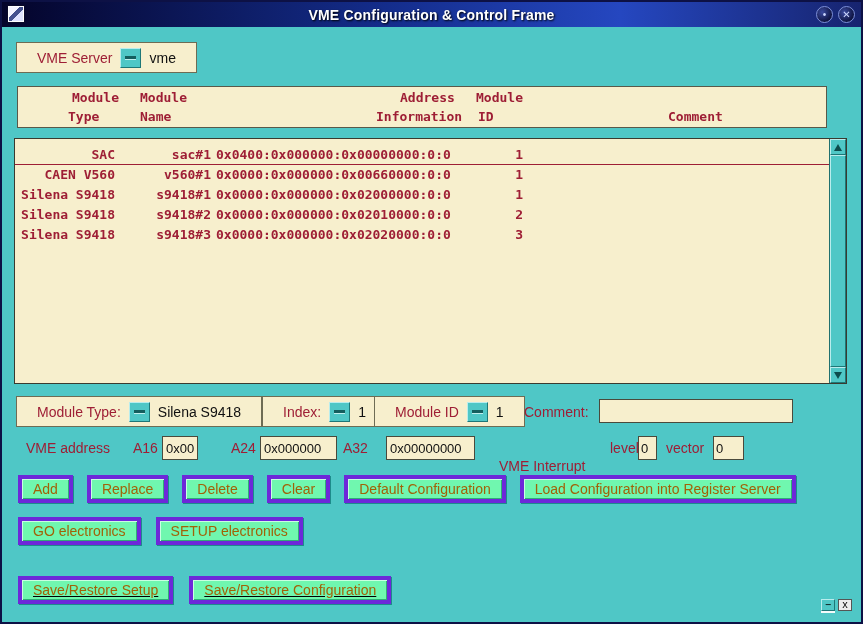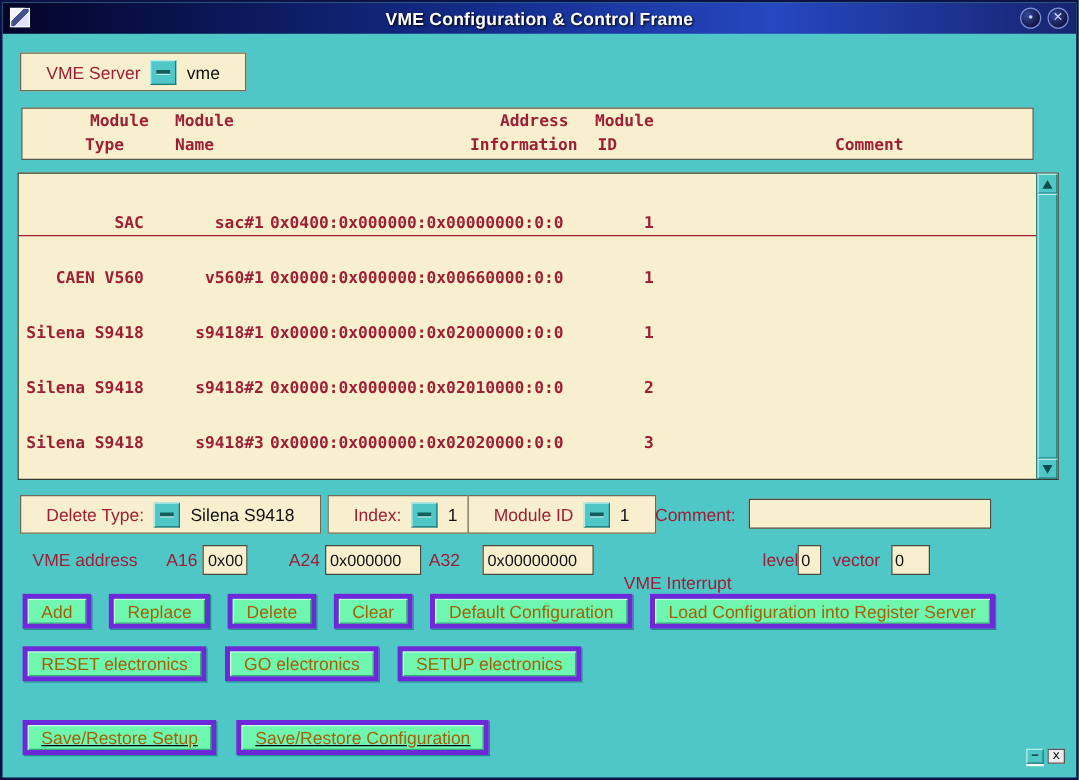--- a/index.html
+++ b/index.html
@@ -46,21 +46,21 @@
   #header-panel span{position:absolute;font-family:"DejaVu Sans Mono",monospace;
     font-weight:bold;font-size:13px;color:var(--red);white-space:pre;}
   .hr1{top:3px}.hr2{top:22px}
   .h10{left:54px}.h11{left:122px}.h12{left:382px}.h13{left:458px}
   .h20{left:50px}.h21{left:122px}.h22{left:358px}.h23{left:460px}.h24{left:650px}
 
   
   #listbox{position:absolute;left:12px;top:136px;width:833px;height:246px;
     background:var(--cream);border:1px solid #3a3a30;}
   #list-rows{position:absolute;left:0;top:0;right:17px;bottom:0;padding-top:6px;overflow:hidden;}
-  .lrow{position:relative;height:20px;margin-top:24px;}
+  .lrow{position:relative;height:20px;}
   .lrow span{position:absolute;top:0;height:20px;line-height:20px;
     font-family:"DejaVu Sans Mono",monospace;font-weight:bold;font-size:13px;
     color:var(--red);white-space:pre;}
   .c-type{left:4px;width:96px;text-align:right;}
   .c-name{left:104px;width:92px;text-align:right;}
   .c-addr{left:201px;}
   .c-id{left:458px;width:50px;text-align:right;}
   .lrow.selected{border-bottom:1px solid var(--red);}
 
   
@@ -188,21 +188,21 @@
           <span class="tri-up"></span>
         </div>
       <div class="sb-thumb"></div>
       <div class="sb-btn sb-down">
           <span class="tri-down"></span>
         </div>
     </div>
   </div>
 
   <div class="optpanel" id="p-module-type">
-    <span class="optlabel">Delete Type:</span>
+    <span class="optlabel">Module Type:</span>
     <span class="optbtn">
         <span class="optdash"></span>
       </span>
     <span class="optvalue">Silena S9418</span>
   </div>
   <div class="optpanel" id="p-index">
     <span class="optlabel">Index:</span>
     <span class="optbtn">
         <span class="optdash"></span>
       </span>
@@ -233,21 +233,20 @@
 
   <div class="btnrow" id="btn-row1">
       <button class="gbtn">Add</button>
       <button class="gbtn">Replace</button>
       <button class="gbtn">Delete</button>
       <button class="gbtn">Clear</button>
       <button class="gbtn">Default Configuration</button>
       <button class="gbtn">Load Configuration into Register Server</button>
     </div>
   <div class="btnrow" id="btn-row2">
-      <button class="gbtn">RESET electronics</button>
       <button class="gbtn">GO electronics</button>
       <button class="gbtn">SETUP electronics</button>
     </div>
   <div class="btnrow" id="btn-row3">
       <button class="gbtn">Save/Restore Setup</button>
       <button class="gbtn">Save/Restore Configuration</button>
     </div>
 
   <div id="mini-buttons">
     <div class="mini-btn mini-min">

